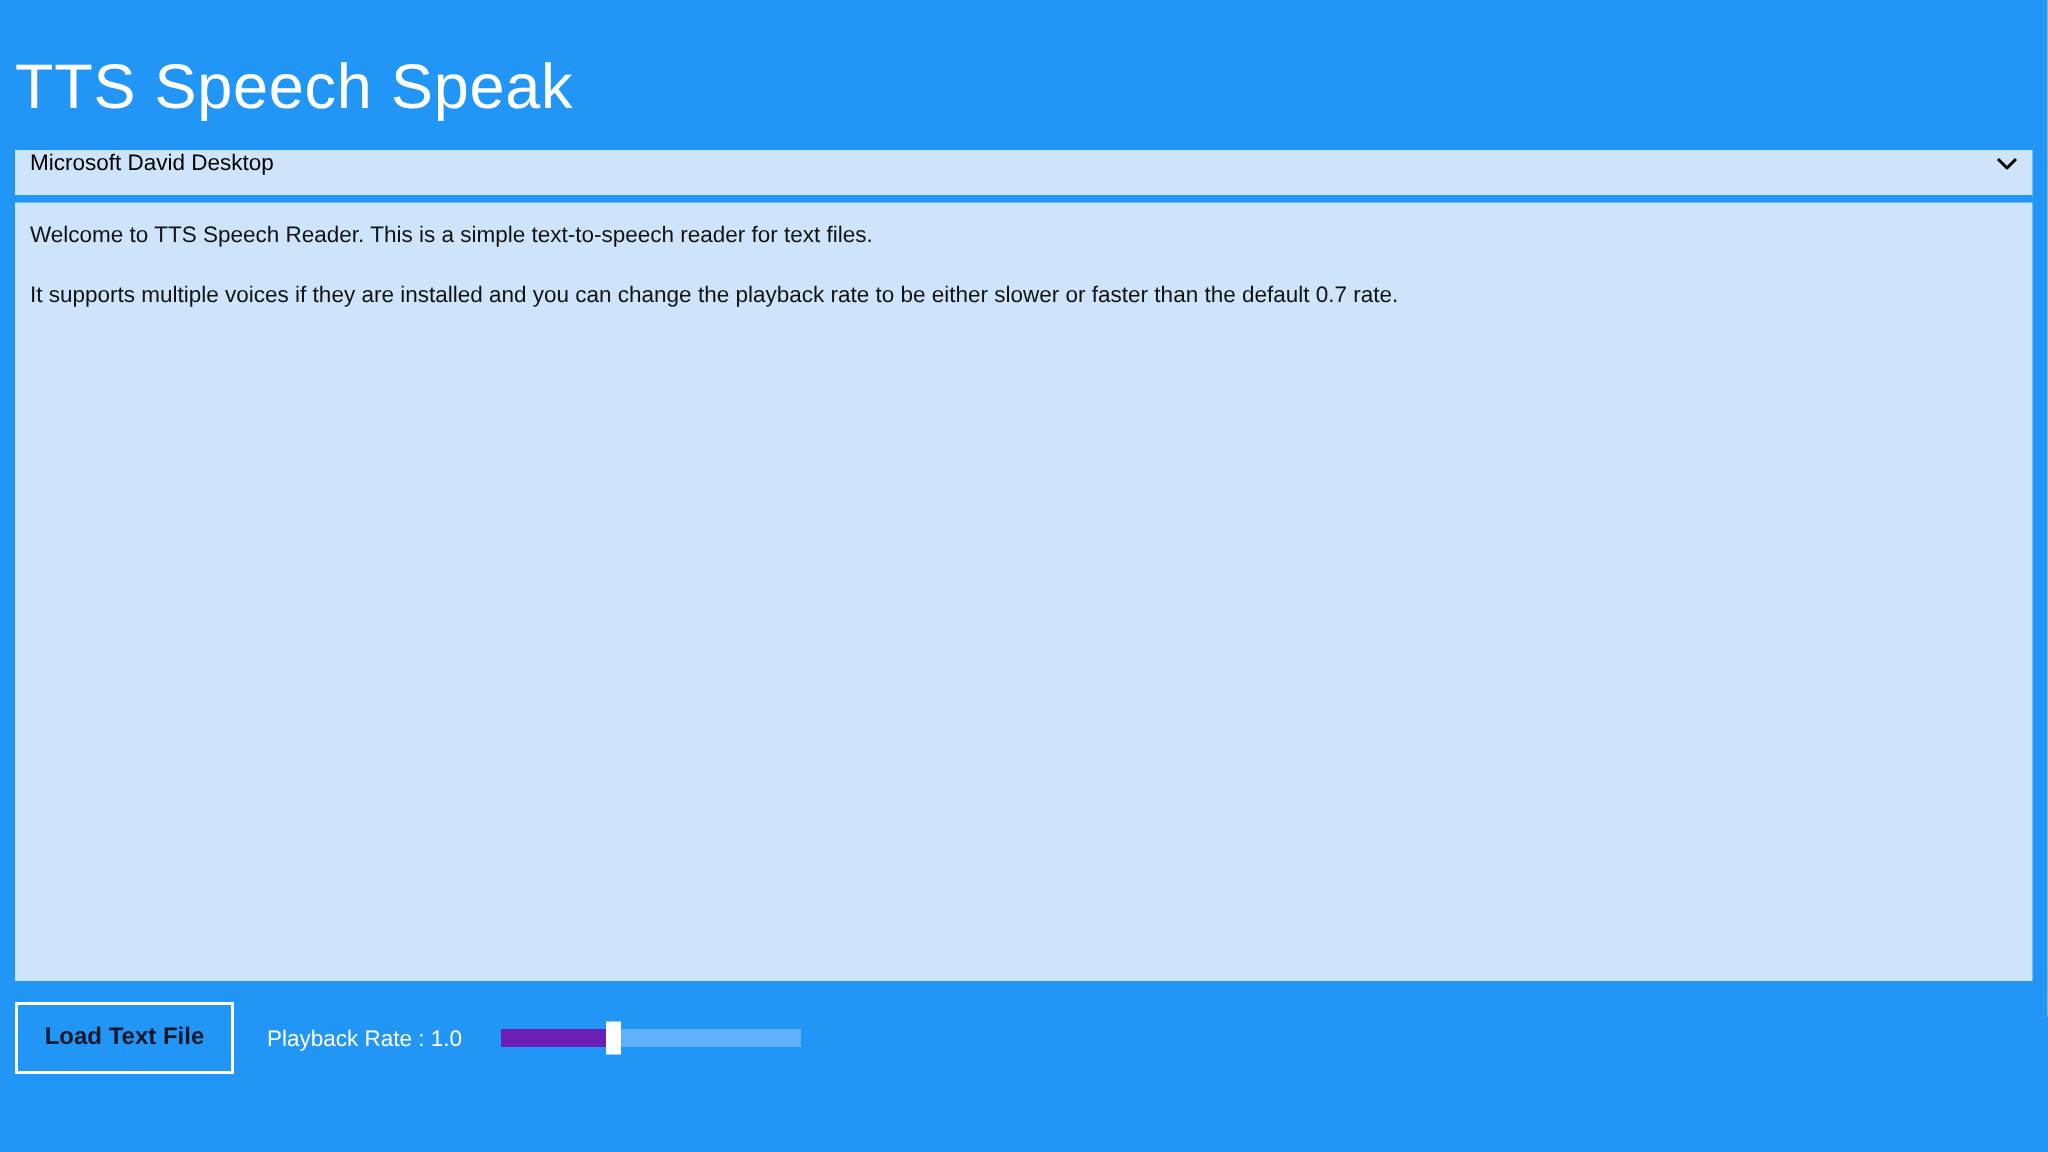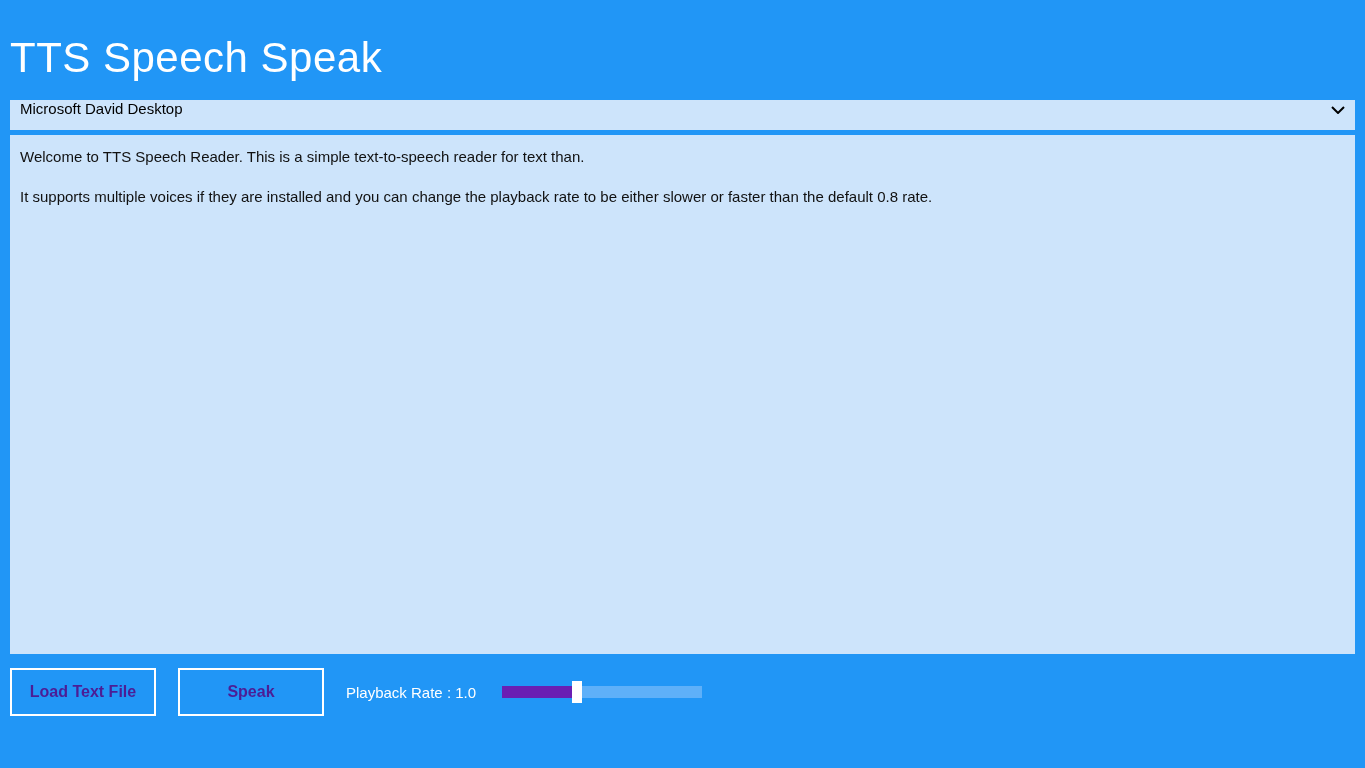--- a/index.html
+++ b/index.html
@@ -45,21 +45,21 @@
   }
   .text-area p { margin-bottom: 20px; }
   .controls {
     display: flex;
     align-items: center;
     padding: 14px 10px 0 10px;
     gap: 22px;
   }
   .btn {
     border: 2px solid #fff;
-    color: #4c1d95;
+    color: #0f172a;
     background: transparent;
     font-size: 16px;
     font-weight: 600;
     width: 146px;
     height: 48px;
     display: flex;
     align-items: center;
     justify-content: center;
     cursor: pointer;
     font-family: inherit;
@@ -102,26 +102,25 @@
 <div class="voice-select">
   <span>Microsoft David Desktop</span>
   <span class="chevron">
     <svg width="14" height="8" viewBox="0 0 14 8">
         <path d="M1 1 L7 7 L13 1" stroke="#000" stroke-width="2" fill="none"></path>
       </svg>
   </span>
 </div>
 
 <div class="text-area">
-  <p>Welcome to TTS Speech Reader.  This is a simple text-to-speech reader for text than.</p>
-  <p>It supports multiple voices if they are installed and you can change the playback rate to be either slower or faster than the default 0.8 rate.</p>
+  <p>Welcome to TTS Speech Reader.  This is a simple text-to-speech reader for text files.</p>
+  <p>It supports multiple voices if they are installed and you can change the playback rate to be either slower or faster than the default 0.7 rate.</p>
 </div>
 
 <div class="controls">
   <button class="btn">Load Text File</button>
-  <button class="btn">Speak</button>
   <span class="playback-label">Playback Rate : 1.0</span>
   <div class="slider">
     <div class="slider-track-left"></div>
     <div class="slider-thumb"></div>
     <div class="slider-track-right"></div>
   </div>
 </div>
 
 </body></html>

